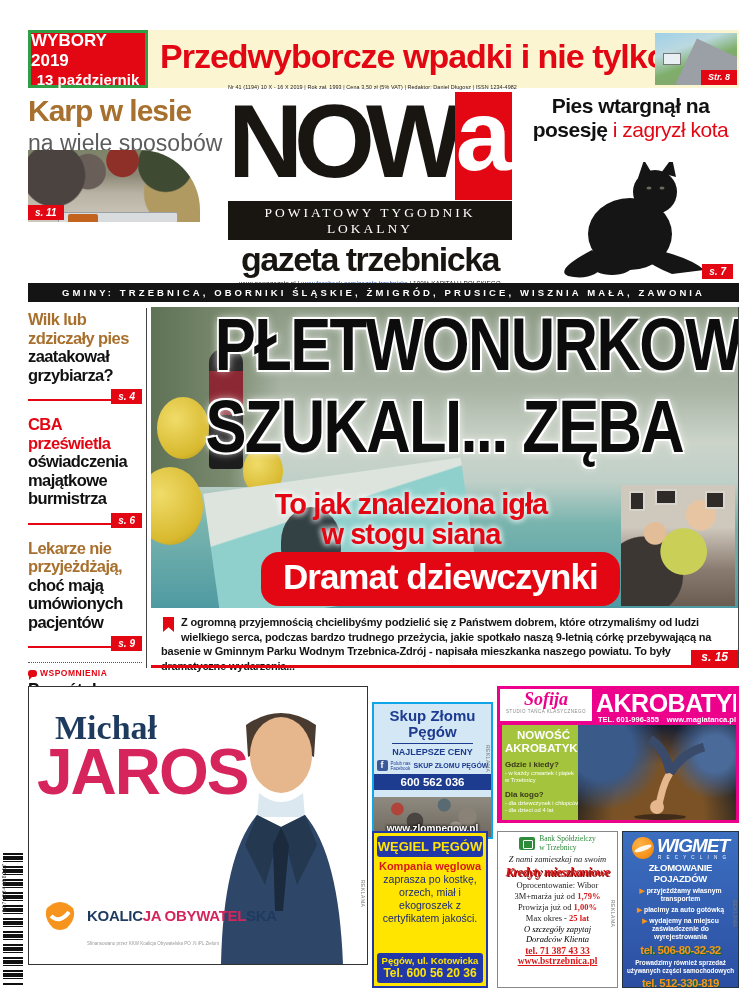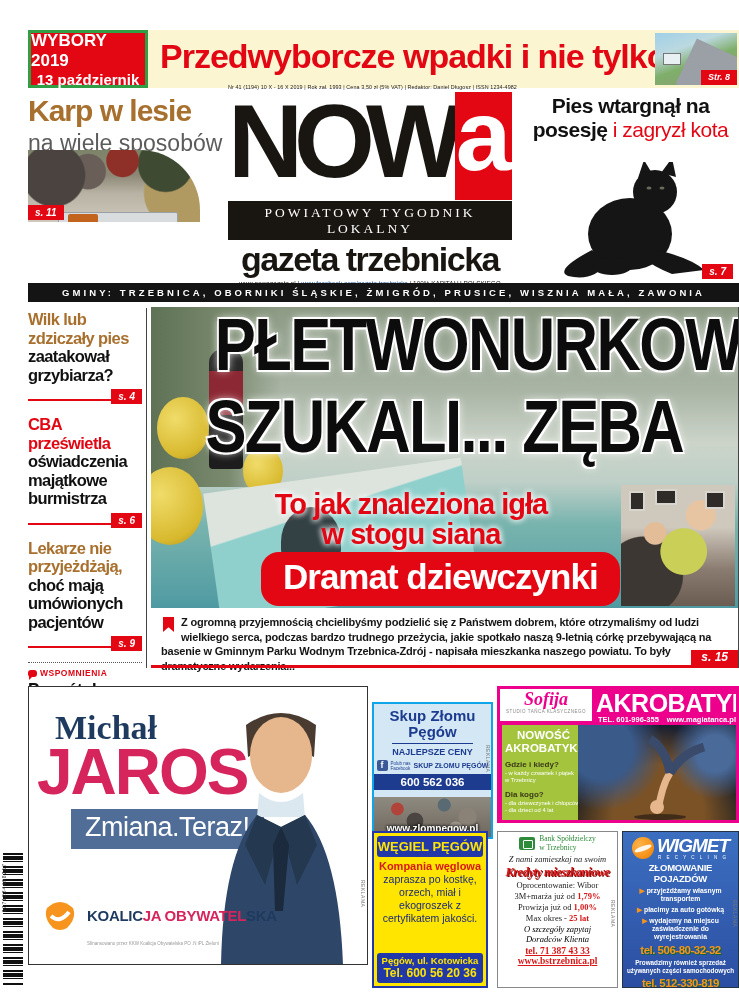--- a/index.html
+++ b/index.html
@@ -314,21 +314,20 @@
   </div>
 
   <div class="barcode-wrap">
     <div class="barcode"></div>
     <div class="barcode-num">9771234498217</div>
   </div>
 
   <div class="ad-jaros">
     <div class="aj-first">Michał</div>
     <div class="aj-last">JAROS</div>
-    <div class="aj-slogan">Zmiana.Teraz!</div>
     <div class="aj-man">
       <svg width="160" height="270" viewBox="0 0 160 270">
         <path d="M45 30 Q80 6 115 30 L113 62 Q80 44 47 62 Z" fill="#4a3b30"></path>
         <ellipse cx="80" cy="60" rx="31" ry="38" fill="#e6b68c"></ellipse>
         <path d="M58 98 Q80 116 102 98 L104 122 L56 122 Z" fill="#dce8f0"></path>
         <path d="M20 270 Q22 160 56 120 L80 132 L104 120 Q138 160 142 270 Z" fill="#2e4668"></path>
         <path d="M56 120 L80 132 L64 190 L44 150 Z" fill="#24394f"></path>
         <path d="M104 120 L80 132 L96 190 L116 150 Z" fill="#24394f"></path>
         <polygon points="80,132 88,150 82,216 74,216 72,150" fill="#1b2a3d"></polygon>
       </svg>

